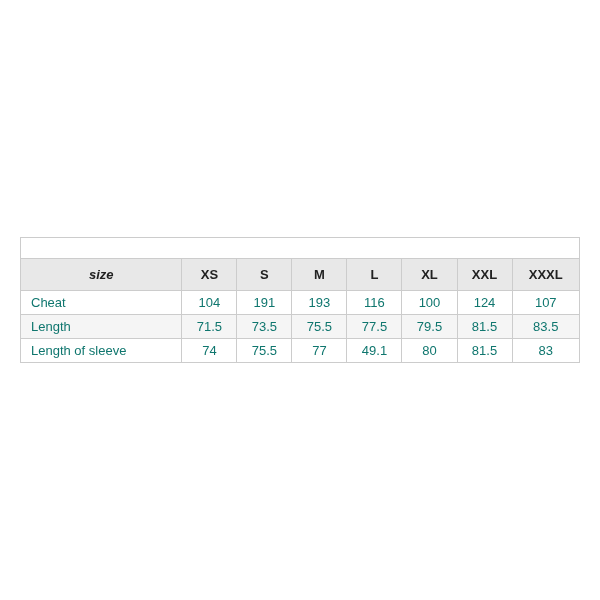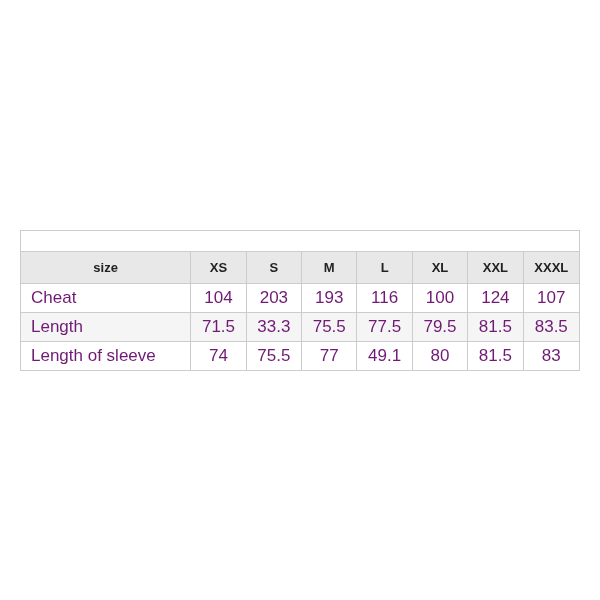--- a/index.html
+++ b/index.html
@@ -41,28 +41,29 @@
       text-align: center;
       font-size: 13px;
       font-weight: bold;
       padding: 8px 6px;
       background: #e8e8e8;
       border: 1px solid #cccccc;
       color: #222;
     }
 
     .header-row td:first-child {
+      font-style: italic;
     }
 
     .data-row td {
       text-align: center;
-      font-size: 17px;
+      font-size: 13px;
       padding: 4px 6px;
       border: 1px solid #cccccc;
-      color: #701a75;
+      color: #0f766e;
     }
 
     .data-row td:first-child {
       text-align: left;
       padding-left: 10px;
       font-weight: normal;
     }
 
     .data-row:nth-child(even) {
       background: #f5f5f5;
@@ -89,31 +90,31 @@
         <td>L</td>
         <td>XL</td>
         <td>XXL</td>
         <td>XXXL</td>
       </tr>
     </thead>
     <tbody id="table-body">
     <tr class="data-row">
           <td>Cheat</td>
           <td>104</td>
-          <td>203</td>
+          <td>191</td>
           <td>193</td>
           <td>116</td>
           <td>100</td>
           <td>124</td>
           <td>107</td>
         </tr>
         <tr class="data-row">
           <td>Length</td>
           <td>71.5</td>
-          <td>33.3</td>
+          <td>73.5</td>
           <td>75.5</td>
           <td>77.5</td>
           <td>79.5</td>
           <td>81.5</td>
           <td>83.5</td>
         </tr>
         <tr class="data-row">
           <td>Length of sleeve</td>
           <td>74</td>
           <td>75.5</td>

